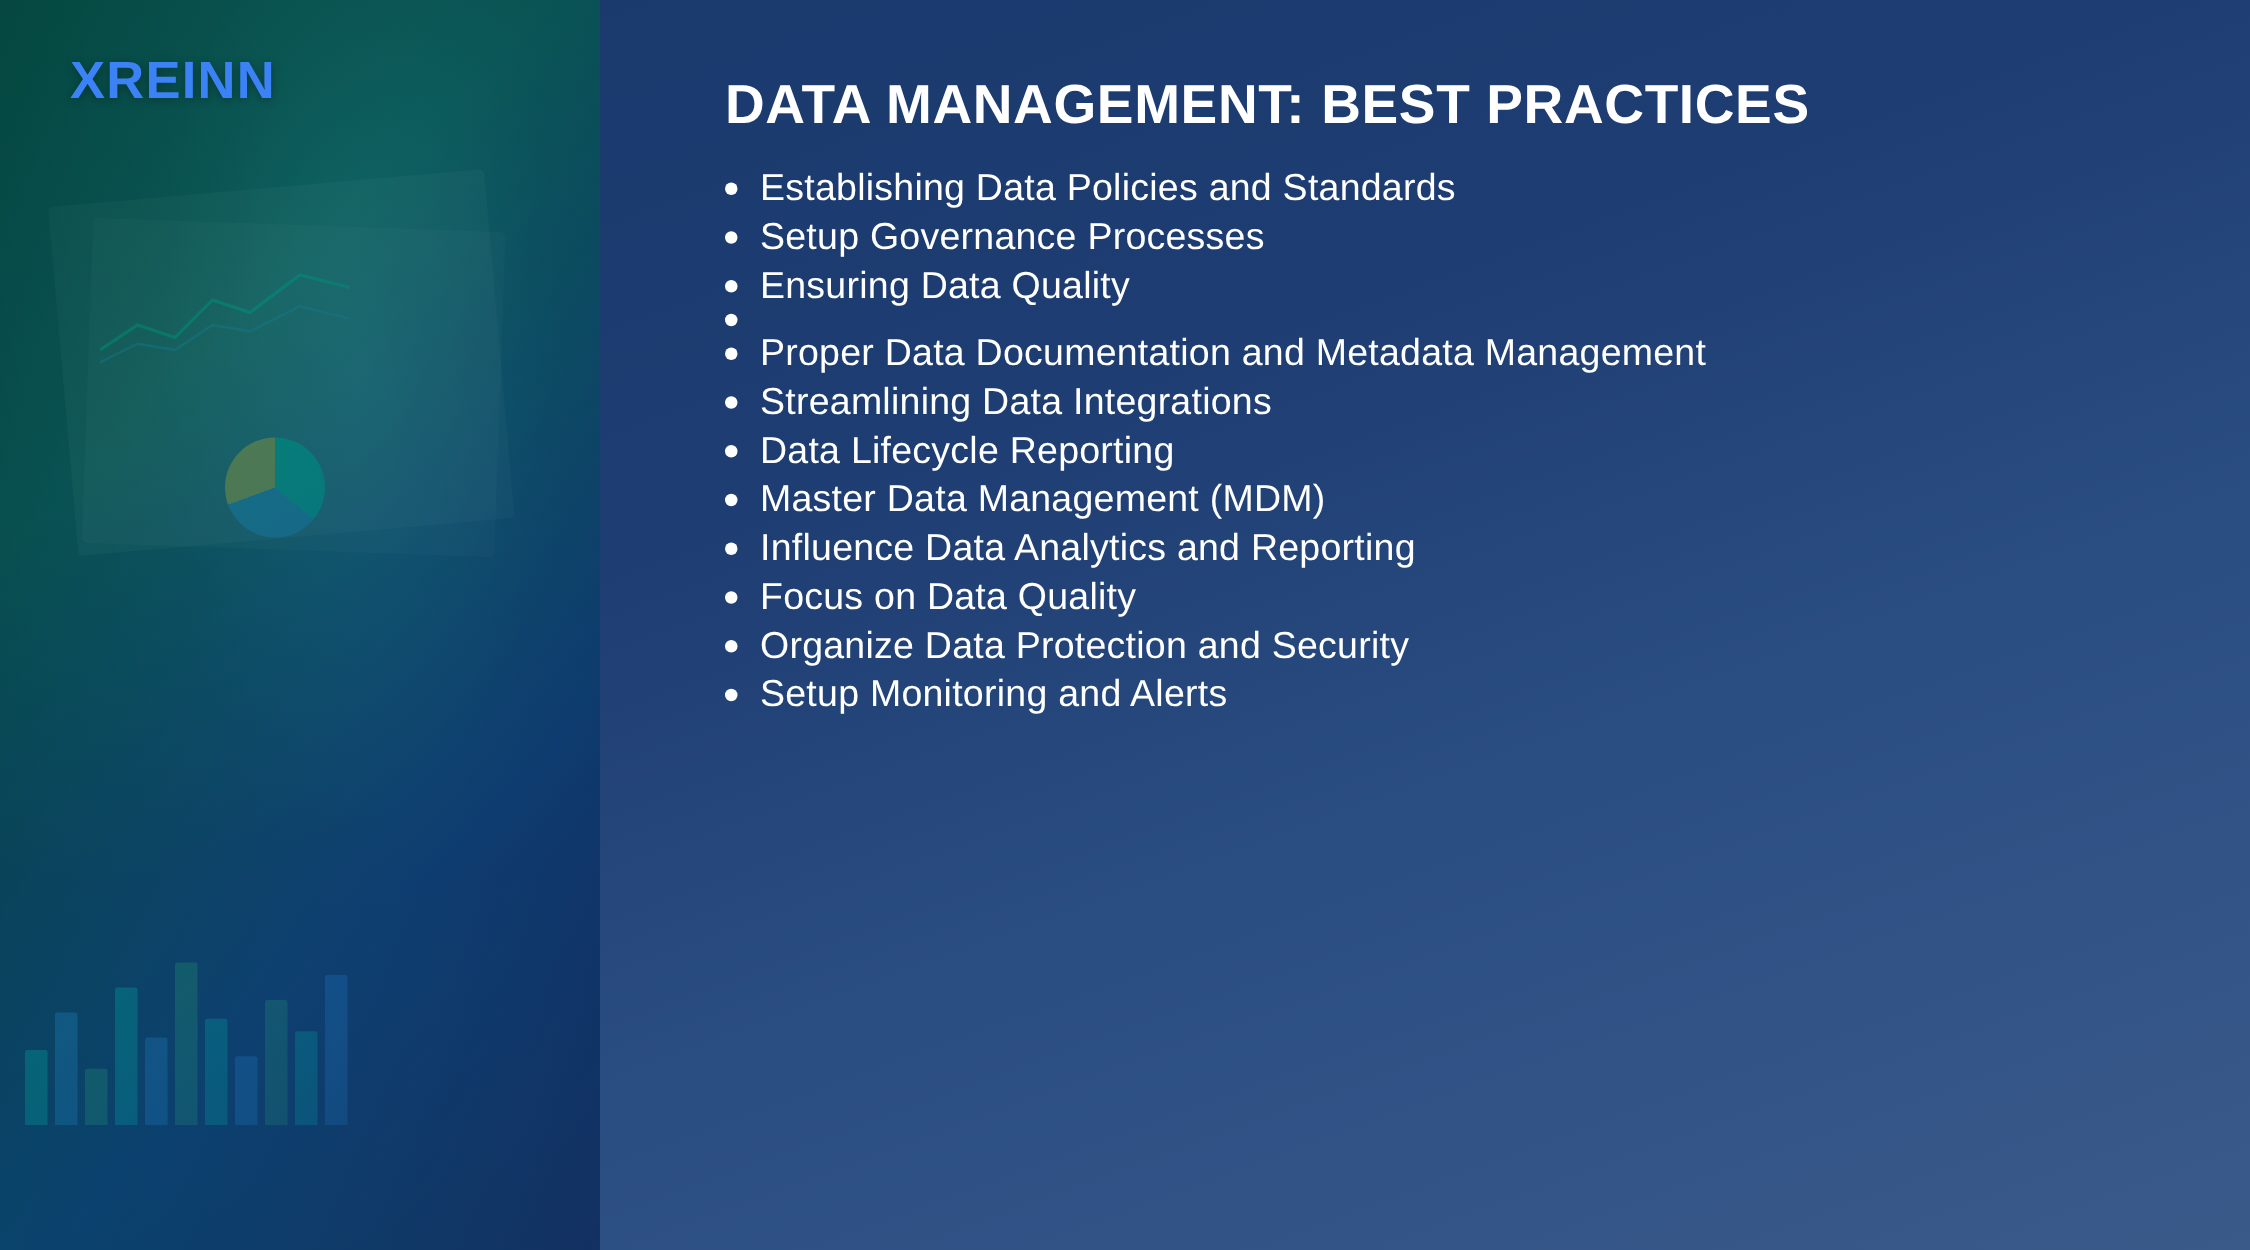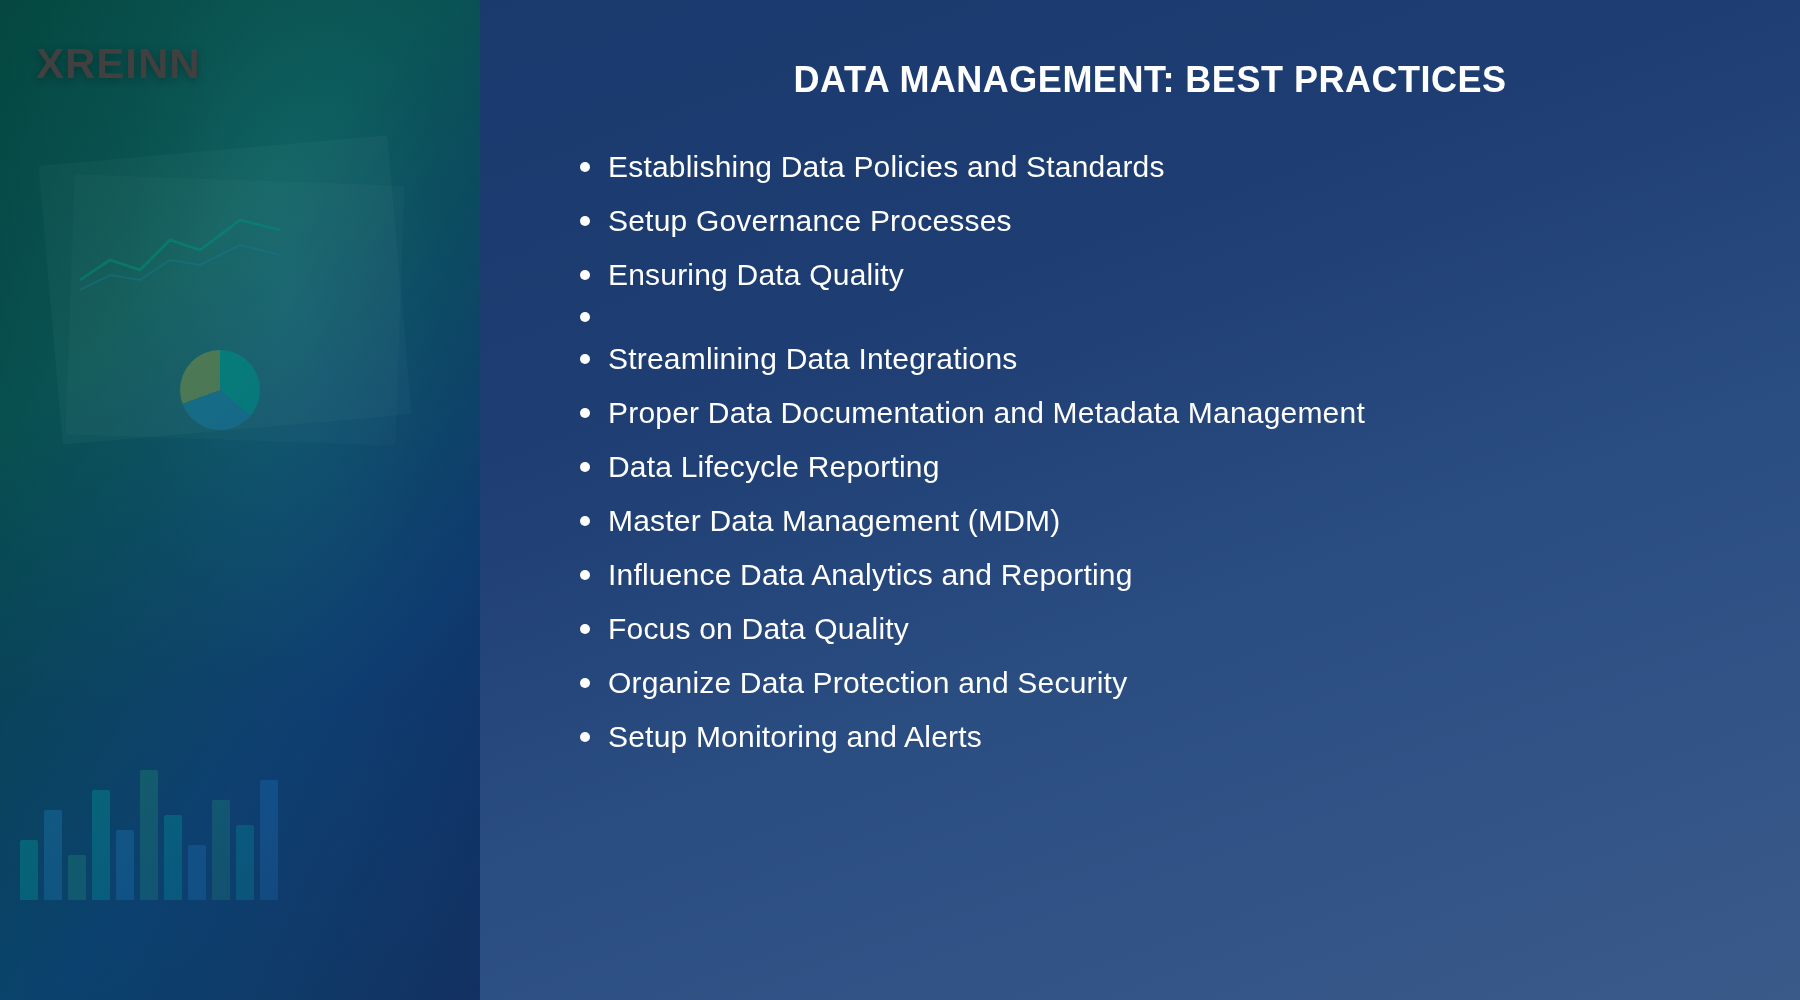--- a/index.html
+++ b/index.html
@@ -89,54 +89,53 @@
       top: 200px;
       left: 80px;
       width: 200px;
       height: 100px;
       z-index: 1;
     }
 
     .logo {
       position: absolute;
       top: 40px;
-      left: 36px;
+      left: 56px;
       z-index: 3;
-      color: #404040;
+      color: #3b82f6;
       font-size: 42px;
       font-weight: 900;
       letter-spacing: 1px;
       text-shadow: 0 2px 8px rgba(0,0,0,0.3);
     }
 
     .right-panel {
       flex: 1;
       height: 1000px;
       background: linear-gradient(160deg, #1a3a6e 0%, #1e3d72 30%, #2a4d82 60%, #3a5a8a 100%);
       padding: 60px 80px 50px 100px;
       display: flex;
       flex-direction: column;
       justify-content: flex-start;
     }
 
     .main-title {
       color: white;
-      font-size: 36px;
+      font-size: 44px;
       font-weight: 900;
-      margin-bottom: 50px;
+      margin-bottom: 26px;
       letter-spacing: 0.5px;
       line-height: 1.1;
-      text-align: center;
     }
 
     .items-list {
       list-style: none;
       display: flex;
       flex-direction: column;
-      gap: 20px;
+      gap: 5px;
     }
 
     .list-item {
       display: flex;
       align-items: center;
       gap: 18px;
     }
 
     .bullet {
       width: 10px;
@@ -240,25 +239,25 @@
       </li>
       <li class="list-item">
         <div class="bullet"></div>
         <span class="item-text">Ensuring Data Quality</span>
       </li>
       <li class="list-item">
         <div class="bullet"></div>
       </li>
       <li class="list-item">
         <div class="bullet"></div>
+        <span class="item-text">Proper Data Documentation and Metadata Management</span>
+      </li>
+      <li class="list-item">
+        <div class="bullet"></div>
         <span class="item-text">Streamlining Data Integrations</span>
-      </li>
-      <li class="list-item">
-        <div class="bullet"></div>
-        <span class="item-text">Proper Data Documentation and Metadata Management</span>
       </li>
       <li class="list-item">
         <div class="bullet"></div>
         <span class="item-text">Data Lifecycle Reporting</span>
       </li>
       <li class="list-item">
         <div class="bullet"></div>
         <span class="item-text">Master Data Management (MDM)</span>
       </li>
       <li class="list-item">

